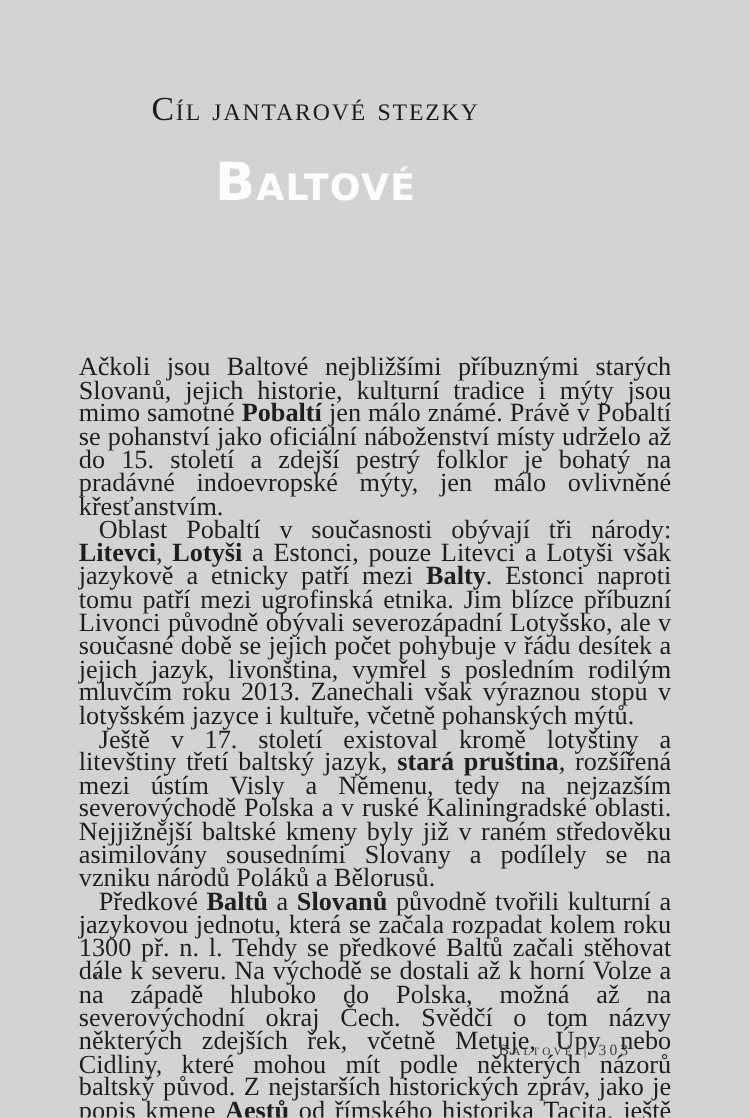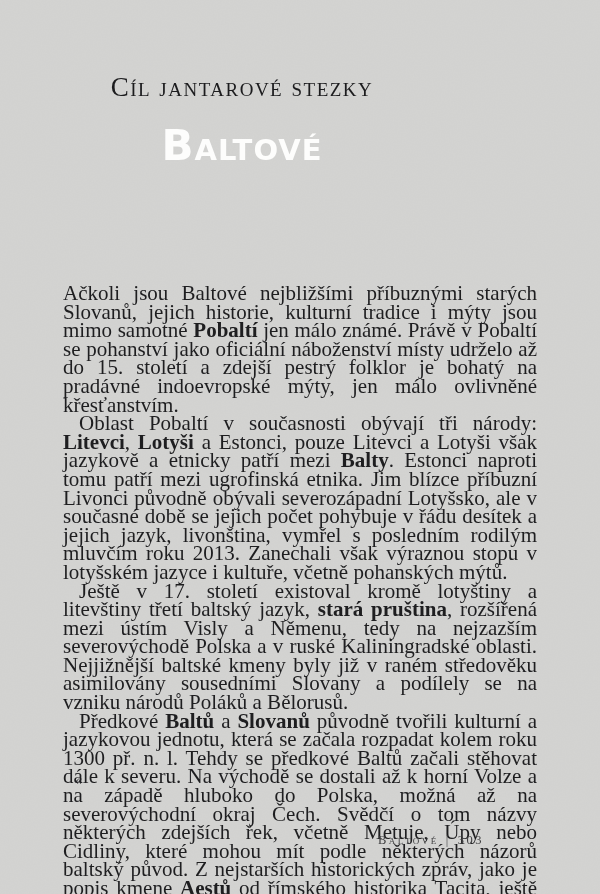--- a/index.html
+++ b/index.html
@@ -6,20 +6,21 @@
   body {
     width: 600px; height: 894px;
     font-family: "Liberation Serif", serif;
     background: #d4d4d2;
     overflow: hidden;
   }
   .page {
     position: relative;
     width: 484px; height: 894px;
     background: #d4d4d2;
+    padding-left: 21px;
   }
   .grain {
     position: absolute; left: 0; top: 0;
     pointer-events: none;
   }
   .chapter {
     position: absolute; top: 72px; left: 0; right: 0;
     text-align: center;
     font-variant: small-caps;
     font-size: 27px;

